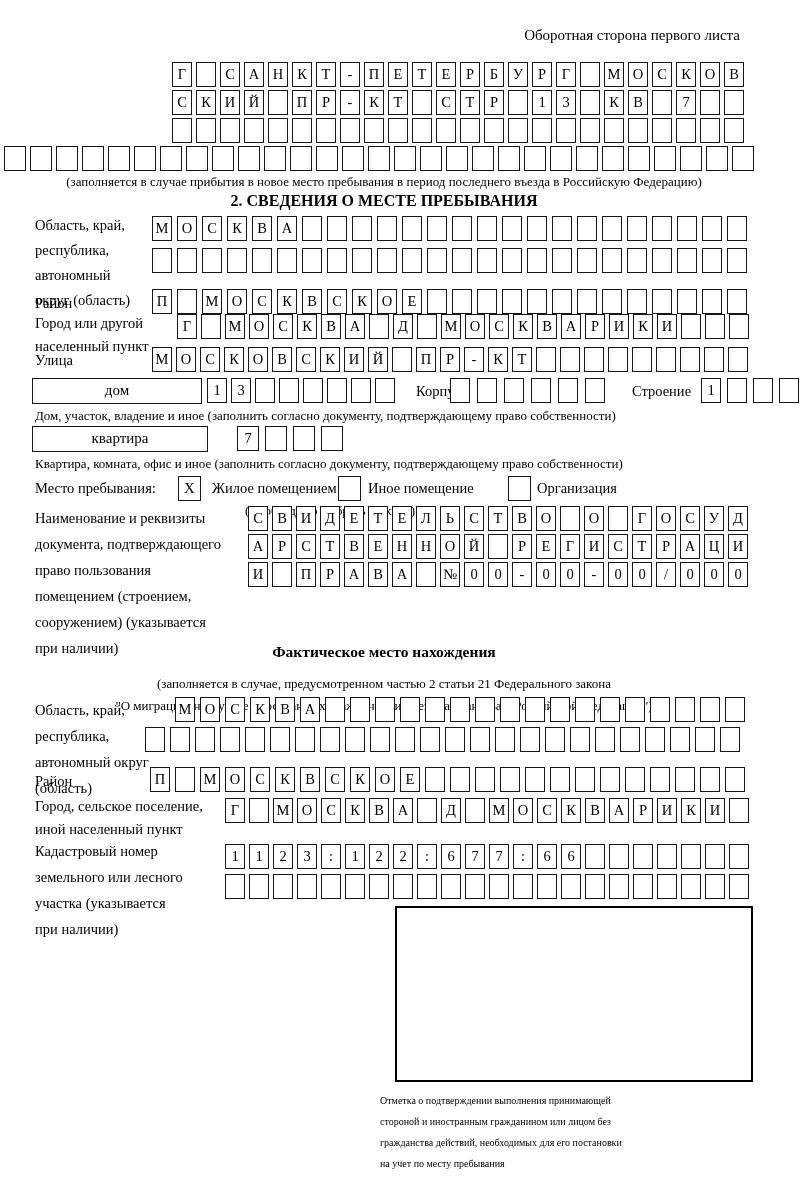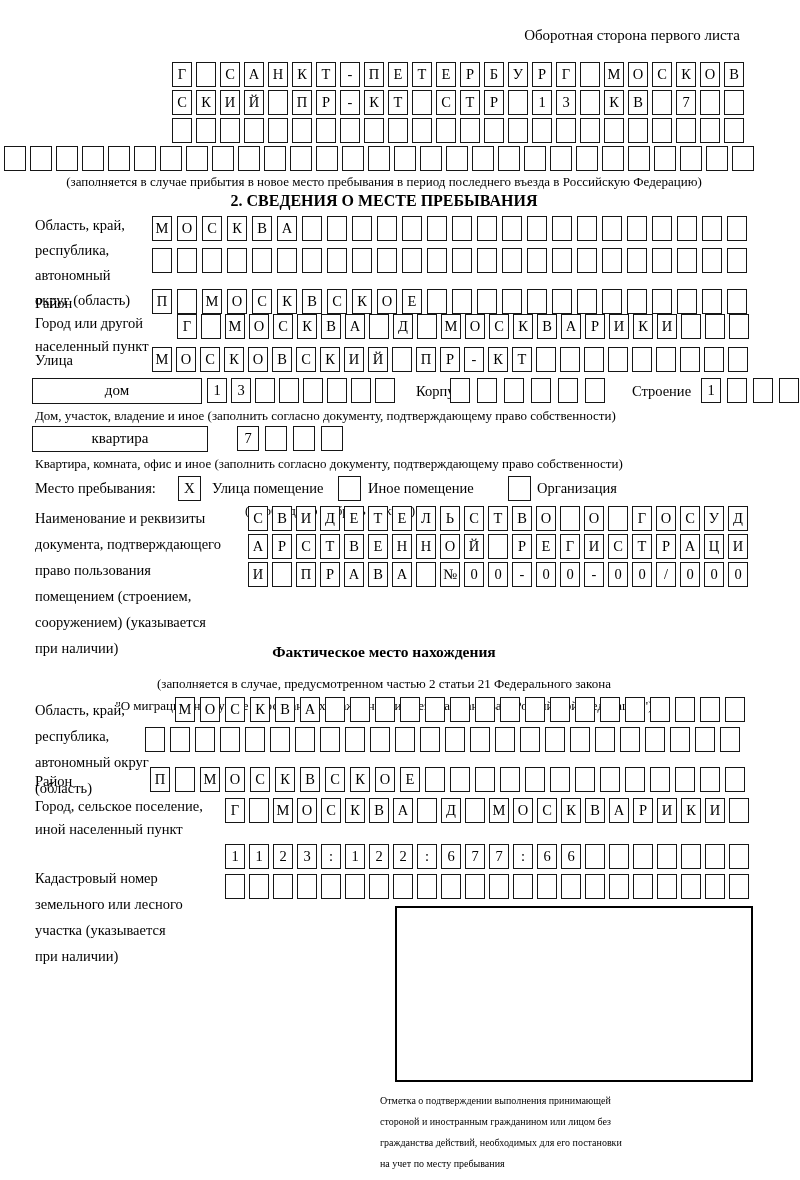--- a/index.html
+++ b/index.html
@@ -92,21 +92,21 @@
   <div class="abs lbl" style="top:380px;left:632px;">Строение</div>
   <div class="abs row-cells" style="top:378px;left:701px;--cw:20px;--cg:6px;"><span class="cell">1</span><span class="cell"></span><span class="cell"></span><span class="cell"></span></div>
   <div class="abs cap" style="top:408px;left:35px;width:740px;">Дом, участок, владение и иное (заполнить согласно документу, подтверждающему право собственности)</div>
 
   <div class="abs widebox" style="top:426px;left:32px;width:176px;">квартира</div>
   <div class="abs row-cells" style="top:426px;left:237px;--cw:22px;--cg:6px;"><span class="cell">7</span><span class="cell"></span><span class="cell"></span><span class="cell"></span></div>
   <div class="abs cap" style="top:456px;left:35px;width:740px;">Квартира, комната, офис и иное (заполнить согласно документу, подтверждающему право собственности)</div>
 
   <div class="abs lbl" style="top:477px;left:35px;">Место пребывания:</div>
   <span class="abs checkbox" style="top:476px;left:178px;">X</span>
-  <div class="abs lbl" style="top:477px;left:212px;">Улица помещение</div>
+  <div class="abs lbl" style="top:477px;left:212px;">Жилое помещением</div>
   <span class="abs checkbox" style="top:476px;left:338px;"></span>
   <div class="abs lbl" style="top:477px;left:368px;">Иное помещение</div>
   <span class="abs checkbox" style="top:476px;left:508px;"></span>
   <div class="abs lbl" style="top:477px;left:537px;">Организация</div>
   <div class="abs cap" style="top:503px;left:180px;width:300px;text-align:center;">(Необходимо выбрать нужное)</div>
 
   <div class="abs lbl lbl-lh26" style="top:505px;left:35px;width:210px;">
       <div>Наименование и реквизиты</div>
       <div>документа, подтверждающего</div>
       <div>право пользования</div>
@@ -133,21 +133,21 @@
 
   <div class="abs lbl" style="top:770px;left:35px;">Район</div>
   <div class="abs row-cells" style="top:767px;left:150px;--cw:20px;--cg:5px;"><span class="cell">П</span><span class="cell"></span><span class="cell">М</span><span class="cell">О</span><span class="cell">С</span><span class="cell">К</span><span class="cell">В</span><span class="cell">С</span><span class="cell">К</span><span class="cell">О</span><span class="cell">Е</span><span class="cell"></span><span class="cell"></span><span class="cell"></span><span class="cell"></span><span class="cell"></span><span class="cell"></span><span class="cell"></span><span class="cell"></span><span class="cell"></span><span class="cell"></span><span class="cell"></span><span class="cell"></span><span class="cell"></span></div>
 
   <div class="abs lbl lbl-lh23" style="top:795px;left:35px;width:190px;">
       <div>Город, сельское поселение,</div>
       <div>иной населенный пункт</div>
     </div>
   <div class="abs row-cells" style="top:798px;left:225px;--cw:20px;--cg:4px;"><span class="cell">Г</span><span class="cell"></span><span class="cell">М</span><span class="cell">О</span><span class="cell">С</span><span class="cell">К</span><span class="cell">В</span><span class="cell">А</span><span class="cell"></span><span class="cell">Д</span><span class="cell"></span><span class="cell">М</span><span class="cell">О</span><span class="cell">С</span><span class="cell">К</span><span class="cell">В</span><span class="cell">А</span><span class="cell">Р</span><span class="cell">И</span><span class="cell">К</span><span class="cell">И</span><span class="cell"></span></div>
 
-  <div class="abs lbl lbl-lh26" style="top:838px;left:35px;width:190px;margin-top:27px;">
+  <div class="abs lbl lbl-lh26" style="top:838px;left:35px;width:190px;">
       <div>Кадастровый номер</div>
       <div>земельного или лесного</div>
       <div>участка (указывается</div>
       <div>при наличии)</div>
     </div>
   <div class="abs row-cells" style="top:844px;left:225px;--cw:20px;--cg:4px;"><span class="cell">1</span><span class="cell">1</span><span class="cell">2</span><span class="cell">3</span><span class="cell">:</span><span class="cell">1</span><span class="cell">2</span><span class="cell">2</span><span class="cell">:</span><span class="cell">6</span><span class="cell">7</span><span class="cell">7</span><span class="cell">:</span><span class="cell">6</span><span class="cell">6</span><span class="cell"></span><span class="cell"></span><span class="cell"></span><span class="cell"></span><span class="cell"></span><span class="cell"></span><span class="cell"></span></div>
   <div class="abs row-cells" style="top:874px;left:225px;--cw:20px;--cg:4px;"><span class="cell"></span><span class="cell"></span><span class="cell"></span><span class="cell"></span><span class="cell"></span><span class="cell"></span><span class="cell"></span><span class="cell"></span><span class="cell"></span><span class="cell"></span><span class="cell"></span><span class="cell"></span><span class="cell"></span><span class="cell"></span><span class="cell"></span><span class="cell"></span><span class="cell"></span><span class="cell"></span><span class="cell"></span><span class="cell"></span><span class="cell"></span><span class="cell"></span></div>
 
   <div class="abs stampbox" style="top:906px;left:395px;width:358px;height:176px;"></div>
   <div class="abs cap" style="top:1090px;left:380px;width:412px;text-align:left;line-height:21px;font-size:10px;">

